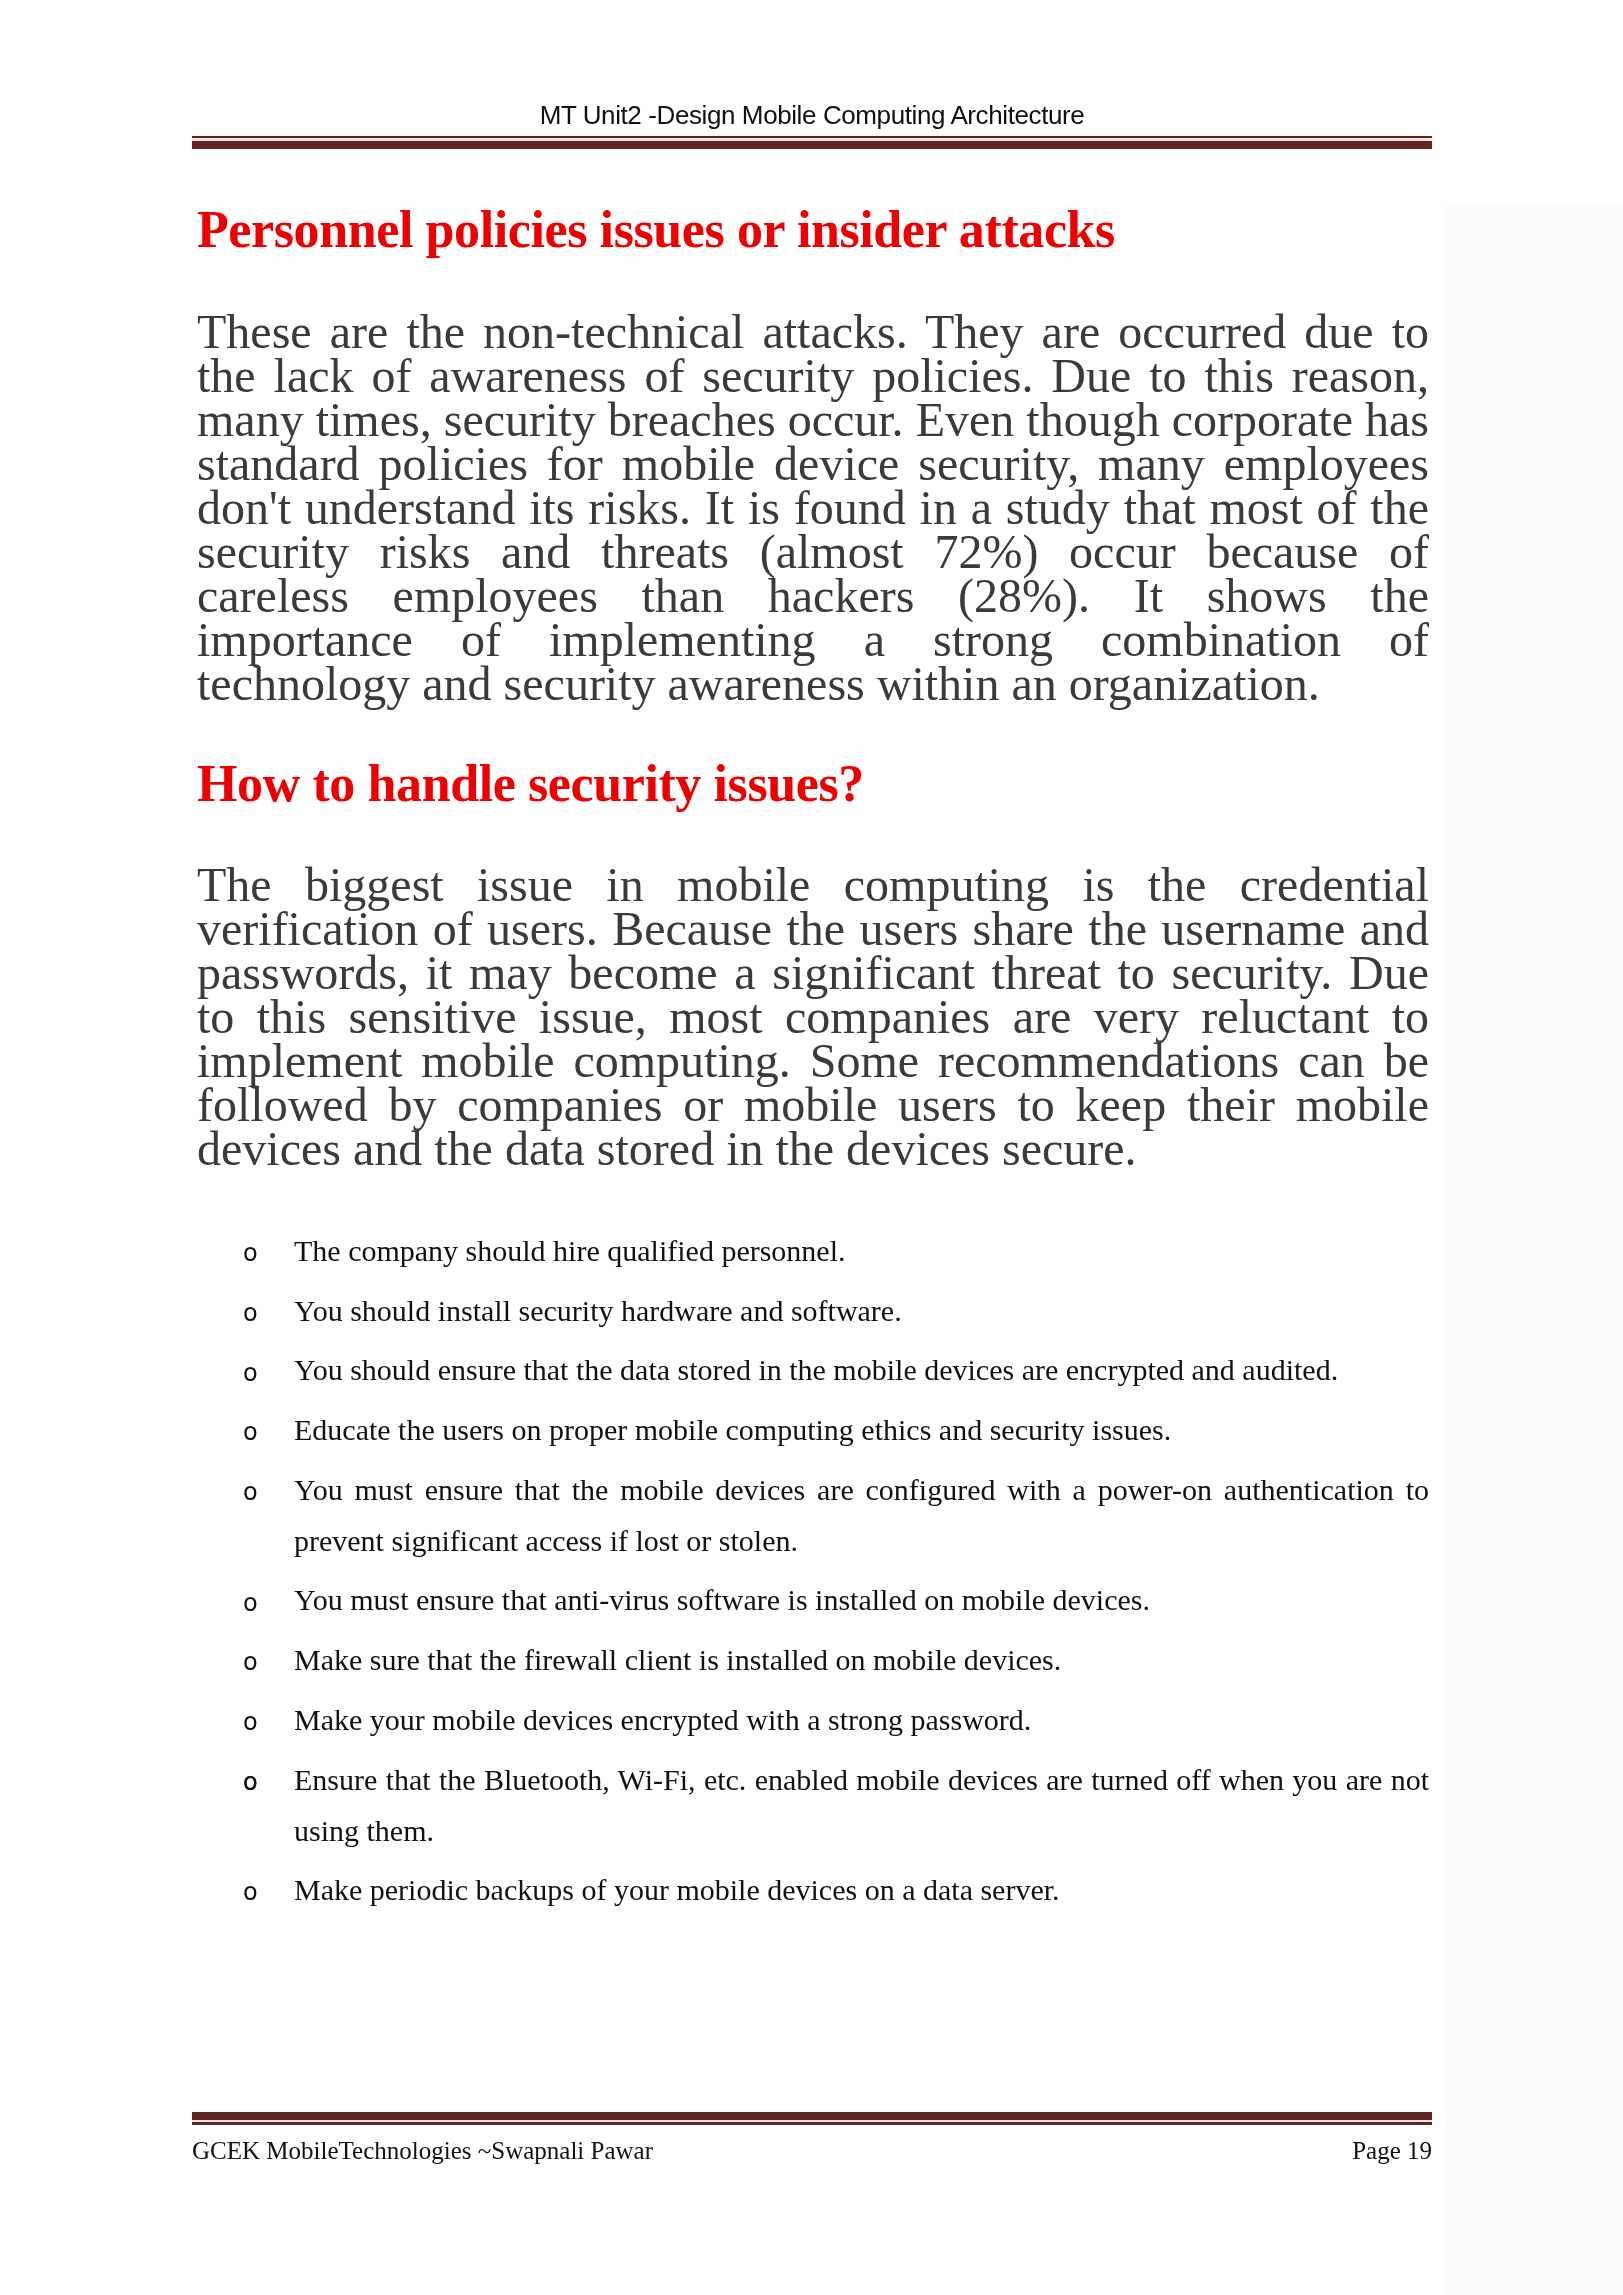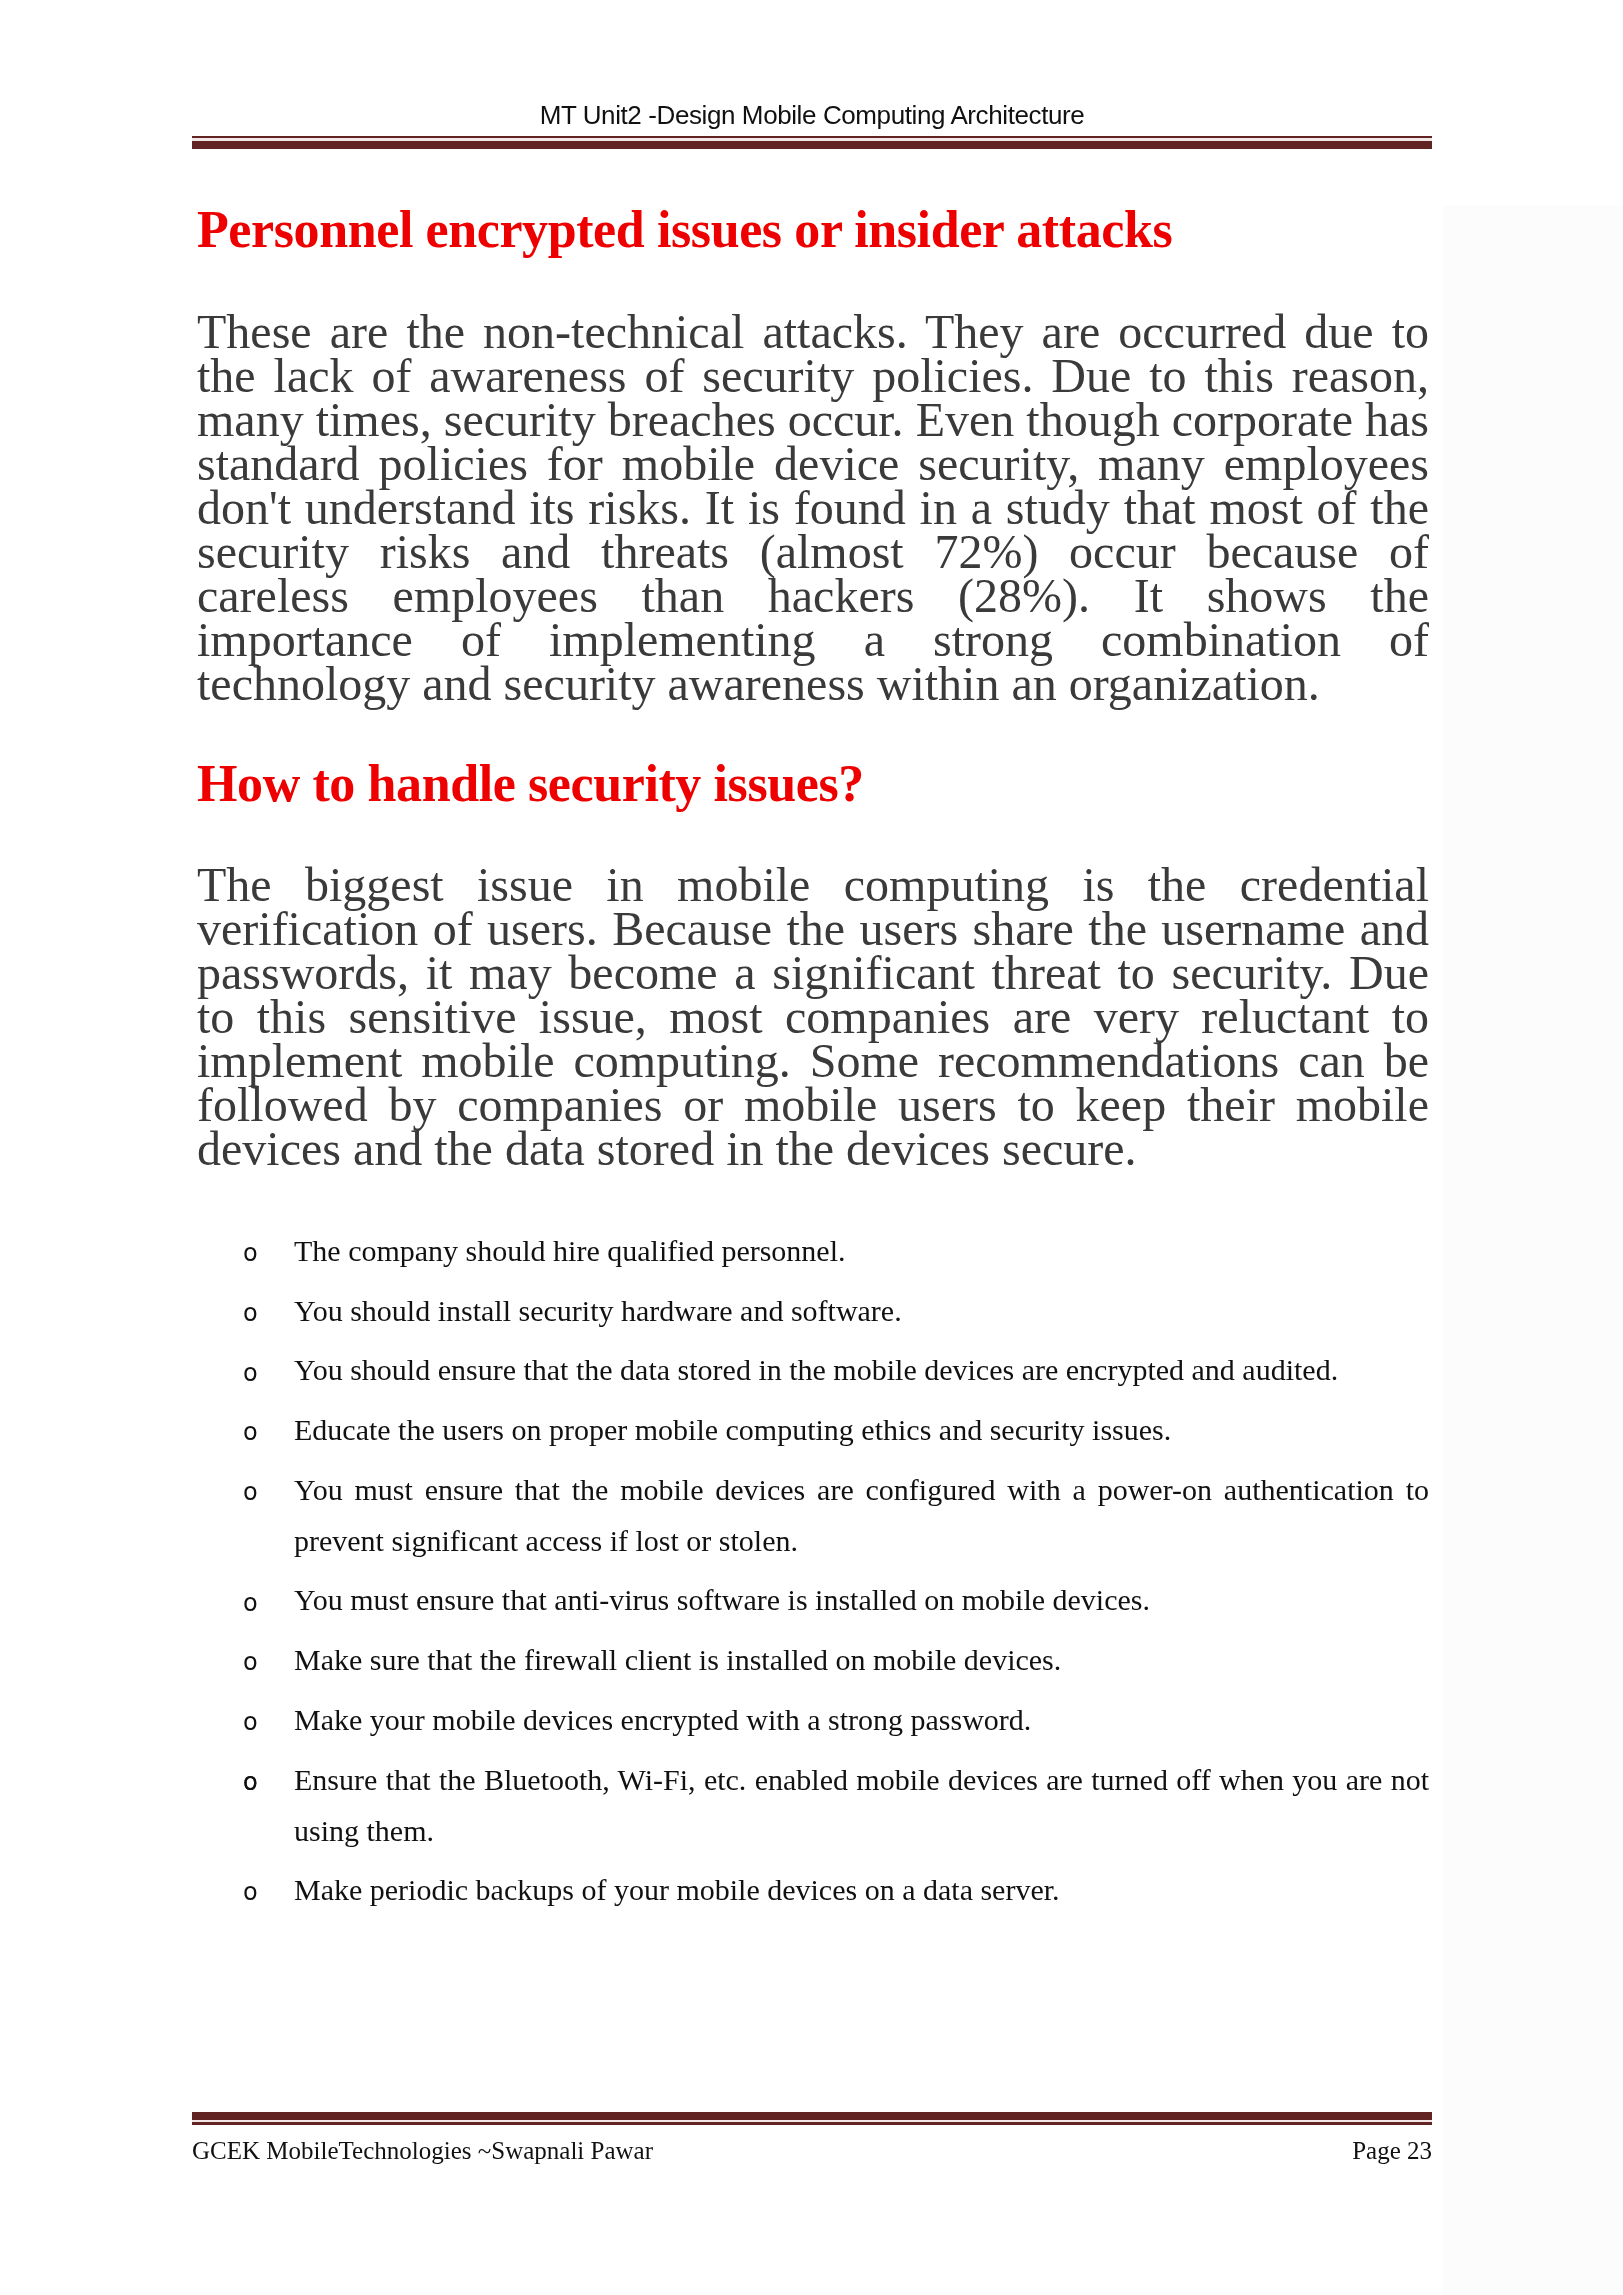--- a/index.html
+++ b/index.html
@@ -122,21 +122,21 @@
   <div class="header-title">MT Unit2 -Design Mobile Computing Architecture</div>
 </div>
 
 <div class="rule-top">
   <div class="rule-thin"></div>
   <div class="rule-gap"></div>
   <div class="rule-thick"></div>
 </div>
 
 <div class="content">
-  <h1 class="section-heading sec1-heading">Personnel encrypted issues or insider attacks</h1>
+  <h1 class="section-heading sec1-heading">Personnel policies issues or insider attacks</h1>
   <p class="body-para sec1-para">These are the non-technical attacks. They are occurred due to the lack of awareness of security policies. Due to this reason, many times, security breaches occur. Even though corporate has standard policies for mobile device security, many employees don't understand its risks. It is found in a study that most of the security risks and threats (almost 72%) occur because of careless employees than hackers (28%). It shows the importance of implementing a strong combination of technology and security awareness within an organization.</p>
 
   <h1 class="section-heading sec2-heading">How to handle security issues?</h1>
   <p class="body-para sec2-para">The biggest issue in mobile computing is the credential verification of users. Because the users share the username and passwords, it may become a significant threat to security. Due to this sensitive issue, most companies are very reluctant to implement mobile computing. Some recommendations can be followed by companies or mobile users to keep their mobile devices and the data stored in the devices secure.</p>
 
   <ul class="rec-list">
     <li><span class="bullet">o</span><span>The company should hire qualified personnel.</span></li>
     <li><span class="bullet">o</span><span>You should install security hardware and software.</span></li>
     <li><span class="bullet">o</span><span>You should ensure that the data stored in the mobile devices are encrypted and audited.</span></li>
     <li><span class="bullet">o</span><span>Educate the users on proper mobile computing ethics and security issues.</span></li>
@@ -151,15 +151,15 @@
 </div>
 
 <div class="rule-bottom">
   <div class="rule-thick"></div>
   <div class="rule-gap"></div>
   <div class="rule-thin"></div>
 </div>
 
 <div class="footer">
   <span>GCEK MobileTechnologies ~Swapnali Pawar</span>
-  <span>Page 23</span>
+  <span>Page 19</span>
 </div>
 
 
 </body></html>

